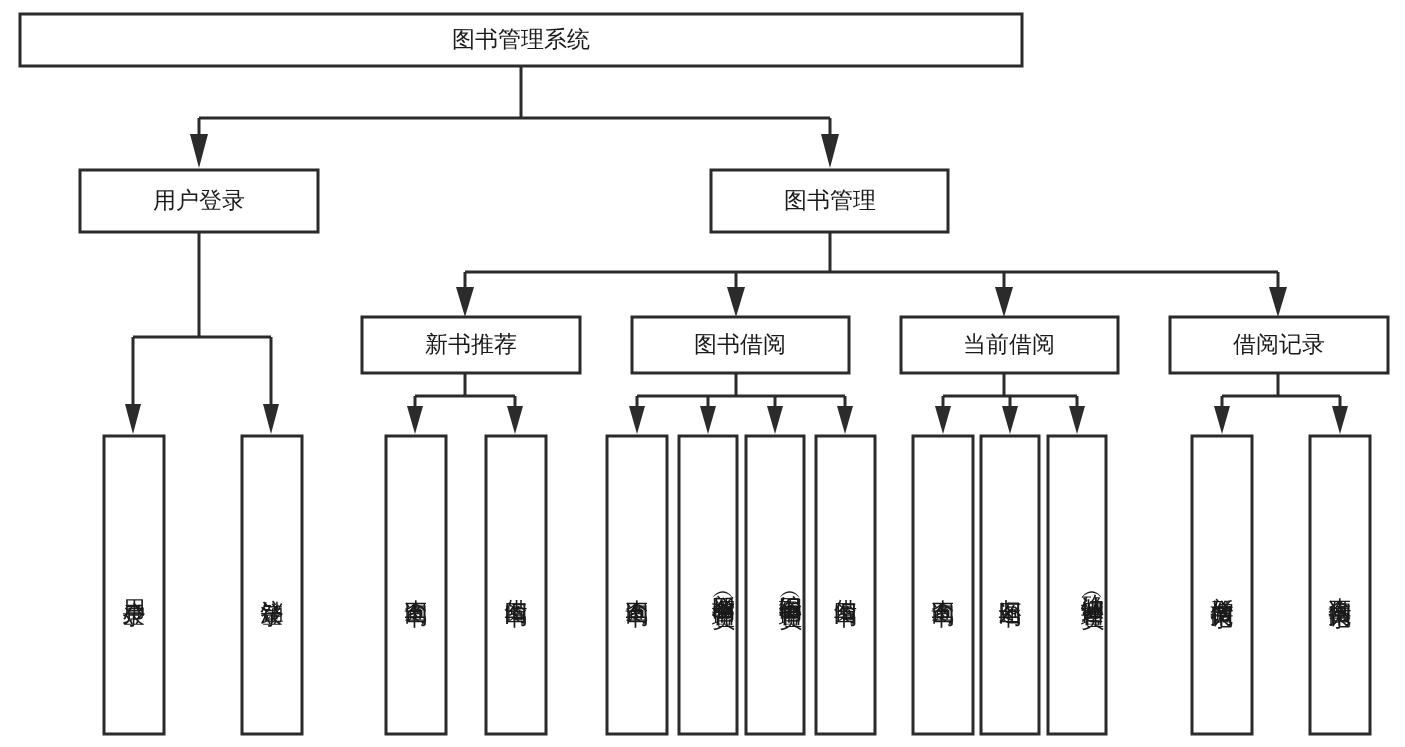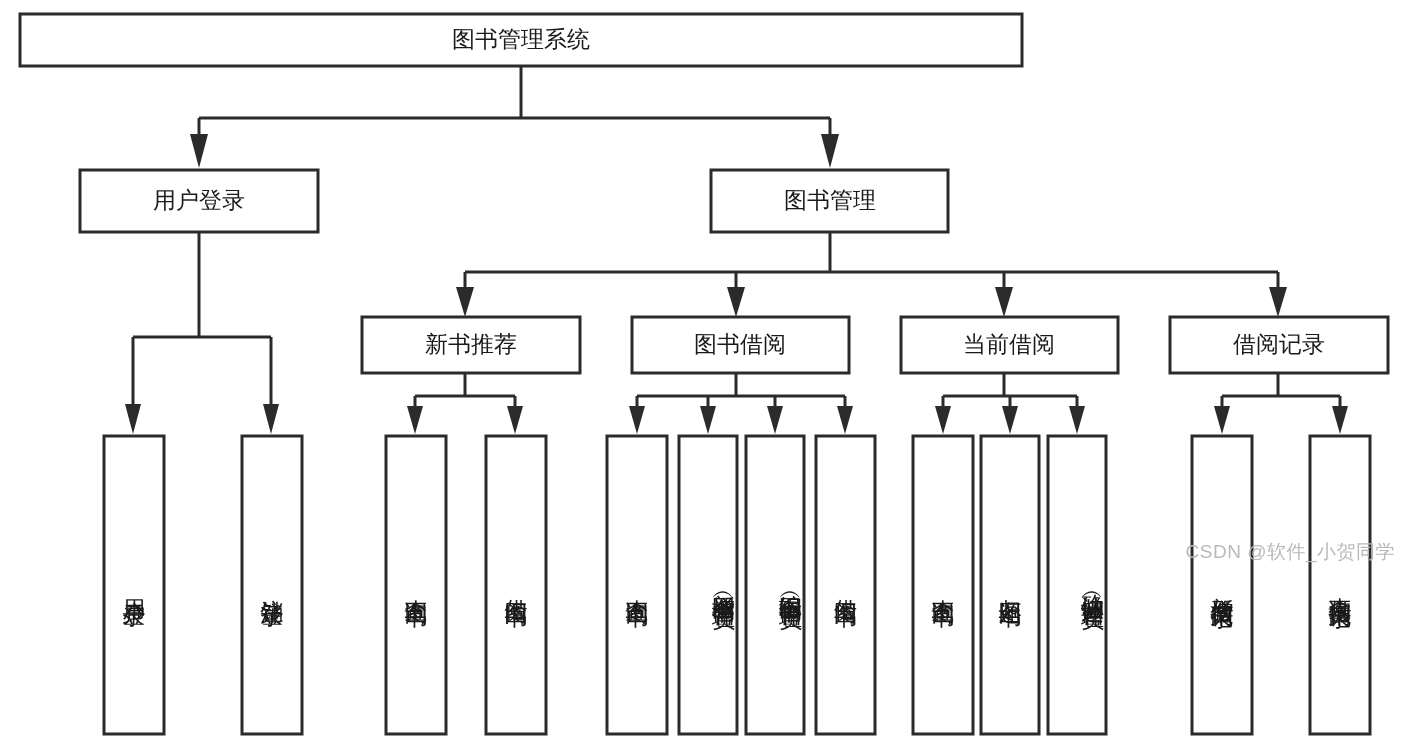--- a/index.html
+++ b/index.html
@@ -213,14 +213,13 @@
   <div class="node-label-v" style="left:746px; top:440px; width:58px; height:290px; align-items:flex-start;">编辑图书（管理员）</div>
   <div class="node-label-v" style="left:816px; top:436px; width:59px; height:298px;">借阅图书</div>
 
   <div class="node-label-v" style="left:913px; top:436px; width:60px; height:298px;">查询图书</div>
   <div class="node-label-v" style="left:981px; top:436px; width:58px; height:298px;">归还图书</div>
   <div class="node-label-v" style="left:1048px; top:440px; width:58px; height:290px; align-items:flex-start;">确认归还（管理员）</div>
 
   <div class="node-label-v" style="left:1192px; top:436px; width:60px; height:298px;">新增借阅记录</div>
   <div class="node-label-v" style="left:1310px; top:436px; width:60px; height:298px;">查询借阅记录</div>
 
-  <div id="watermark">CSDN @软件_小贺同学</div>
 </div>
 
 </body></html>

